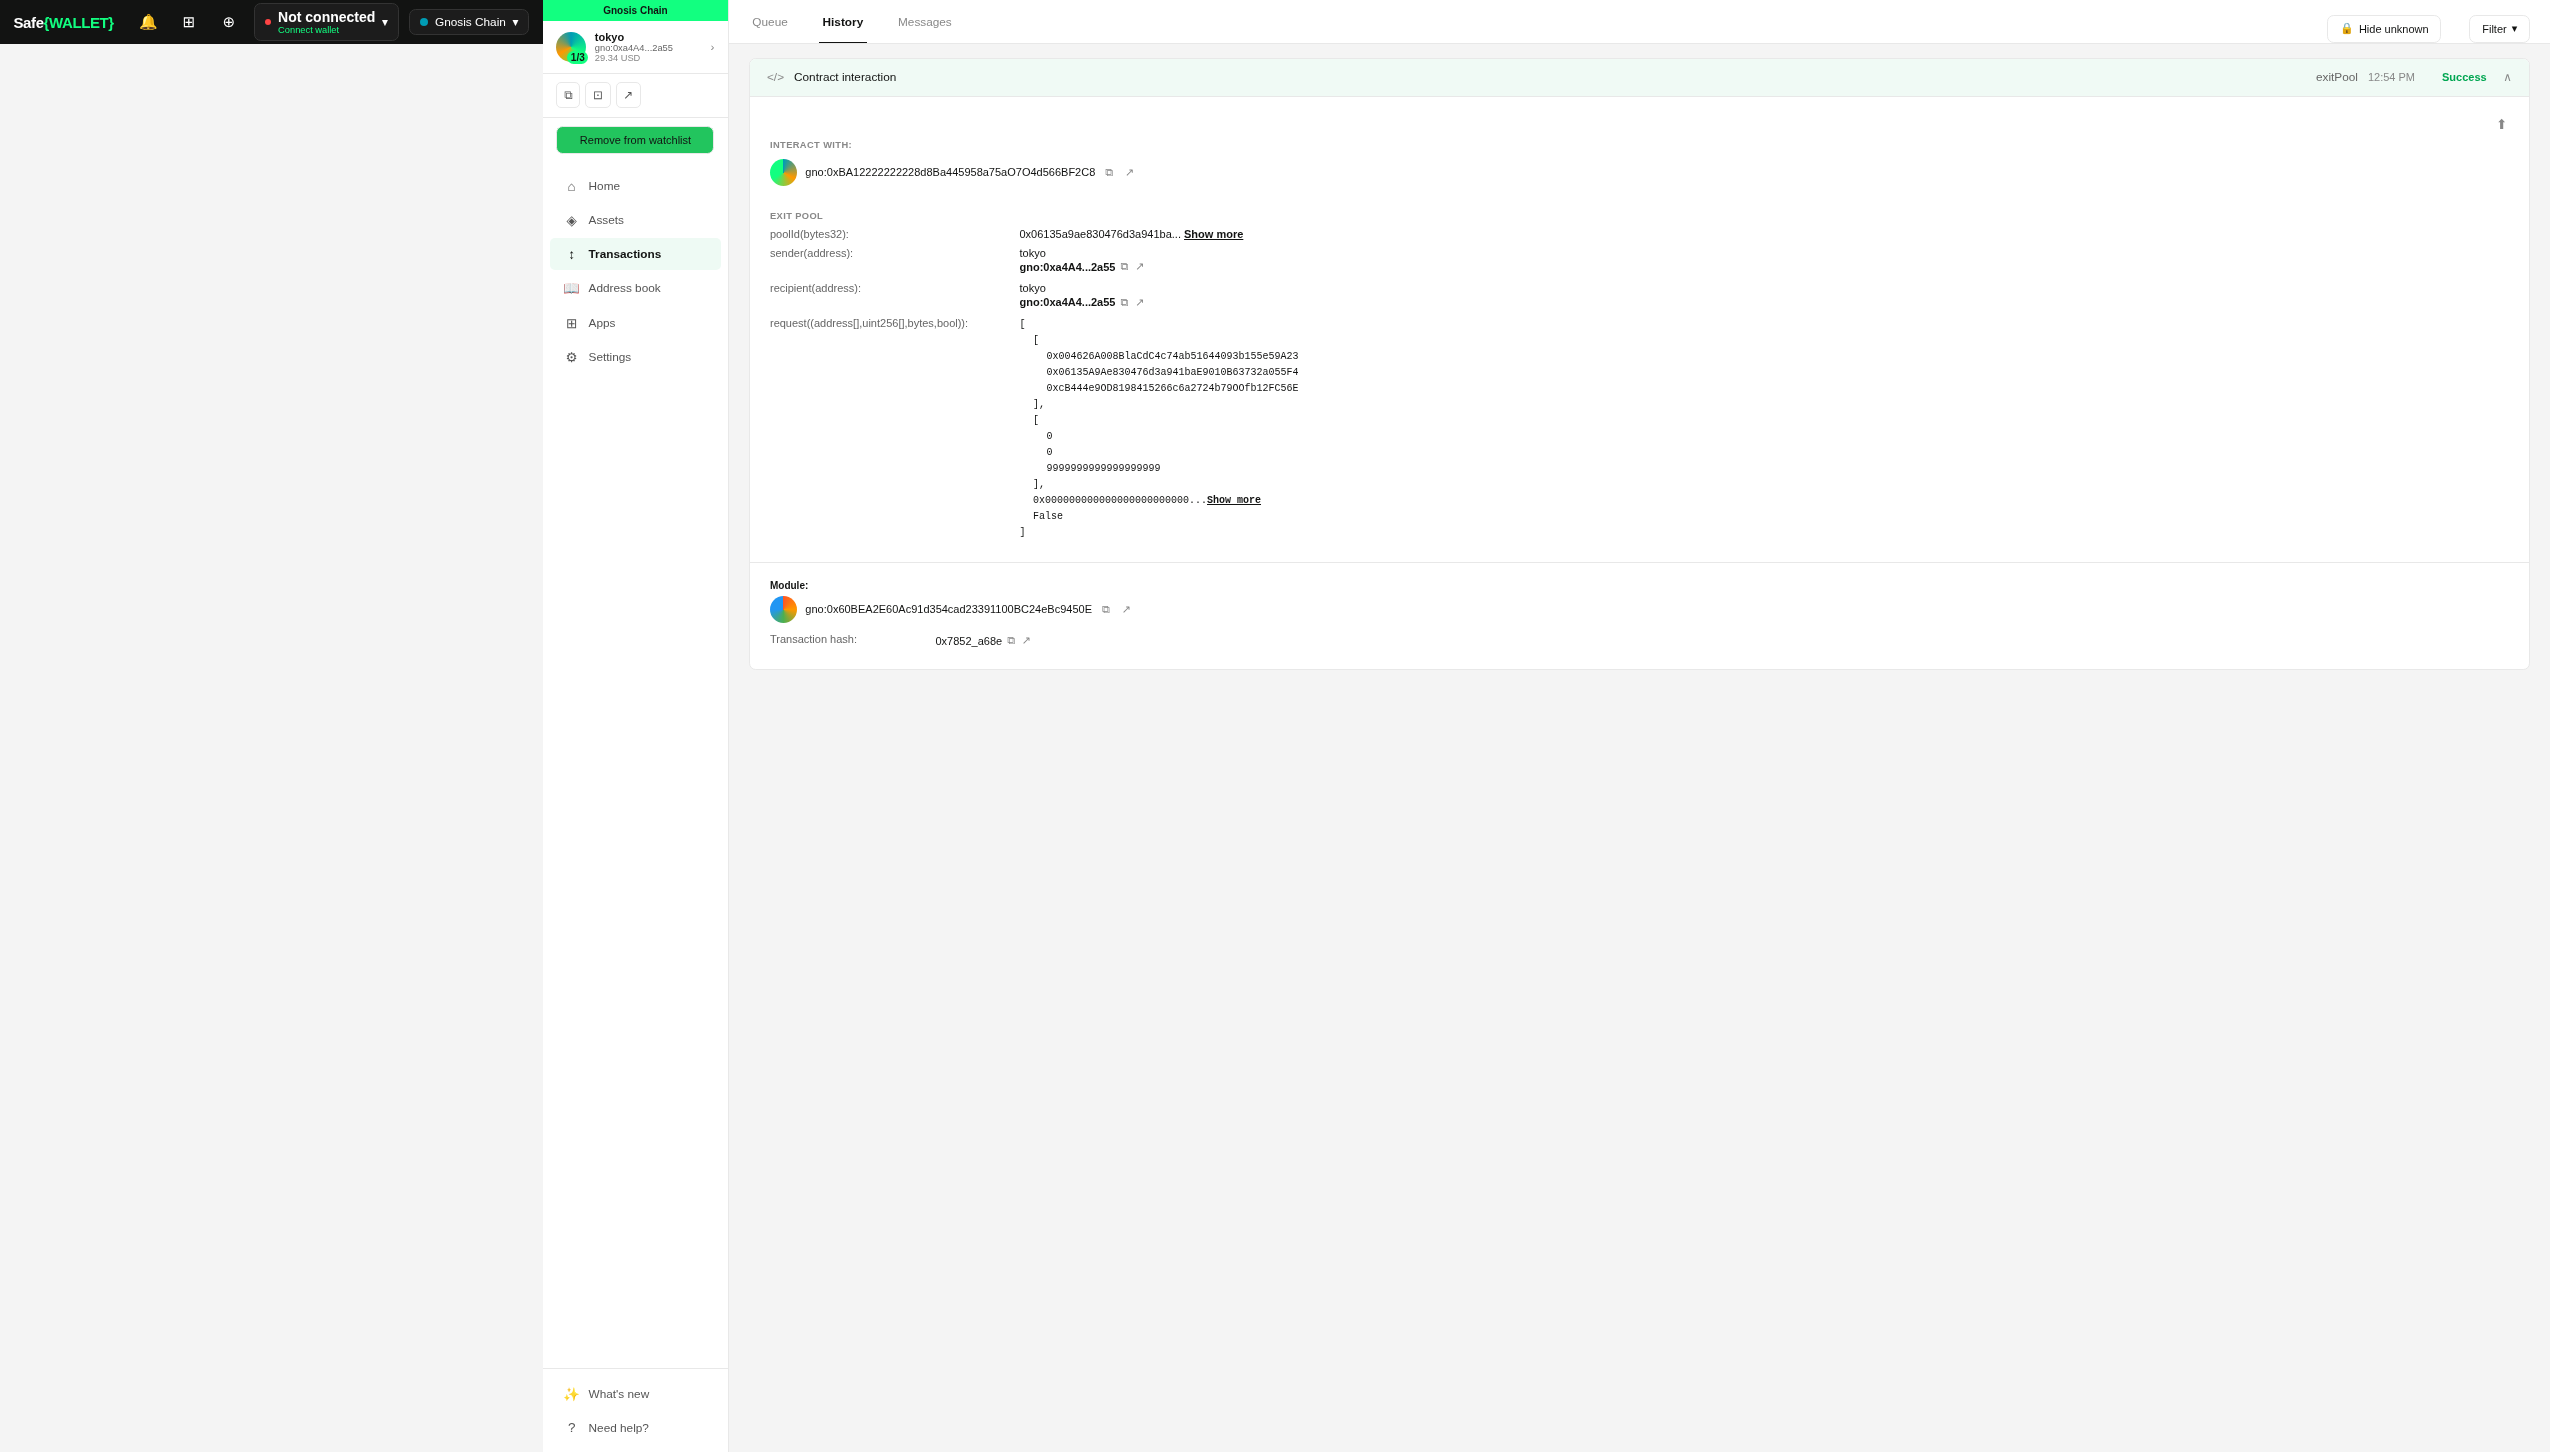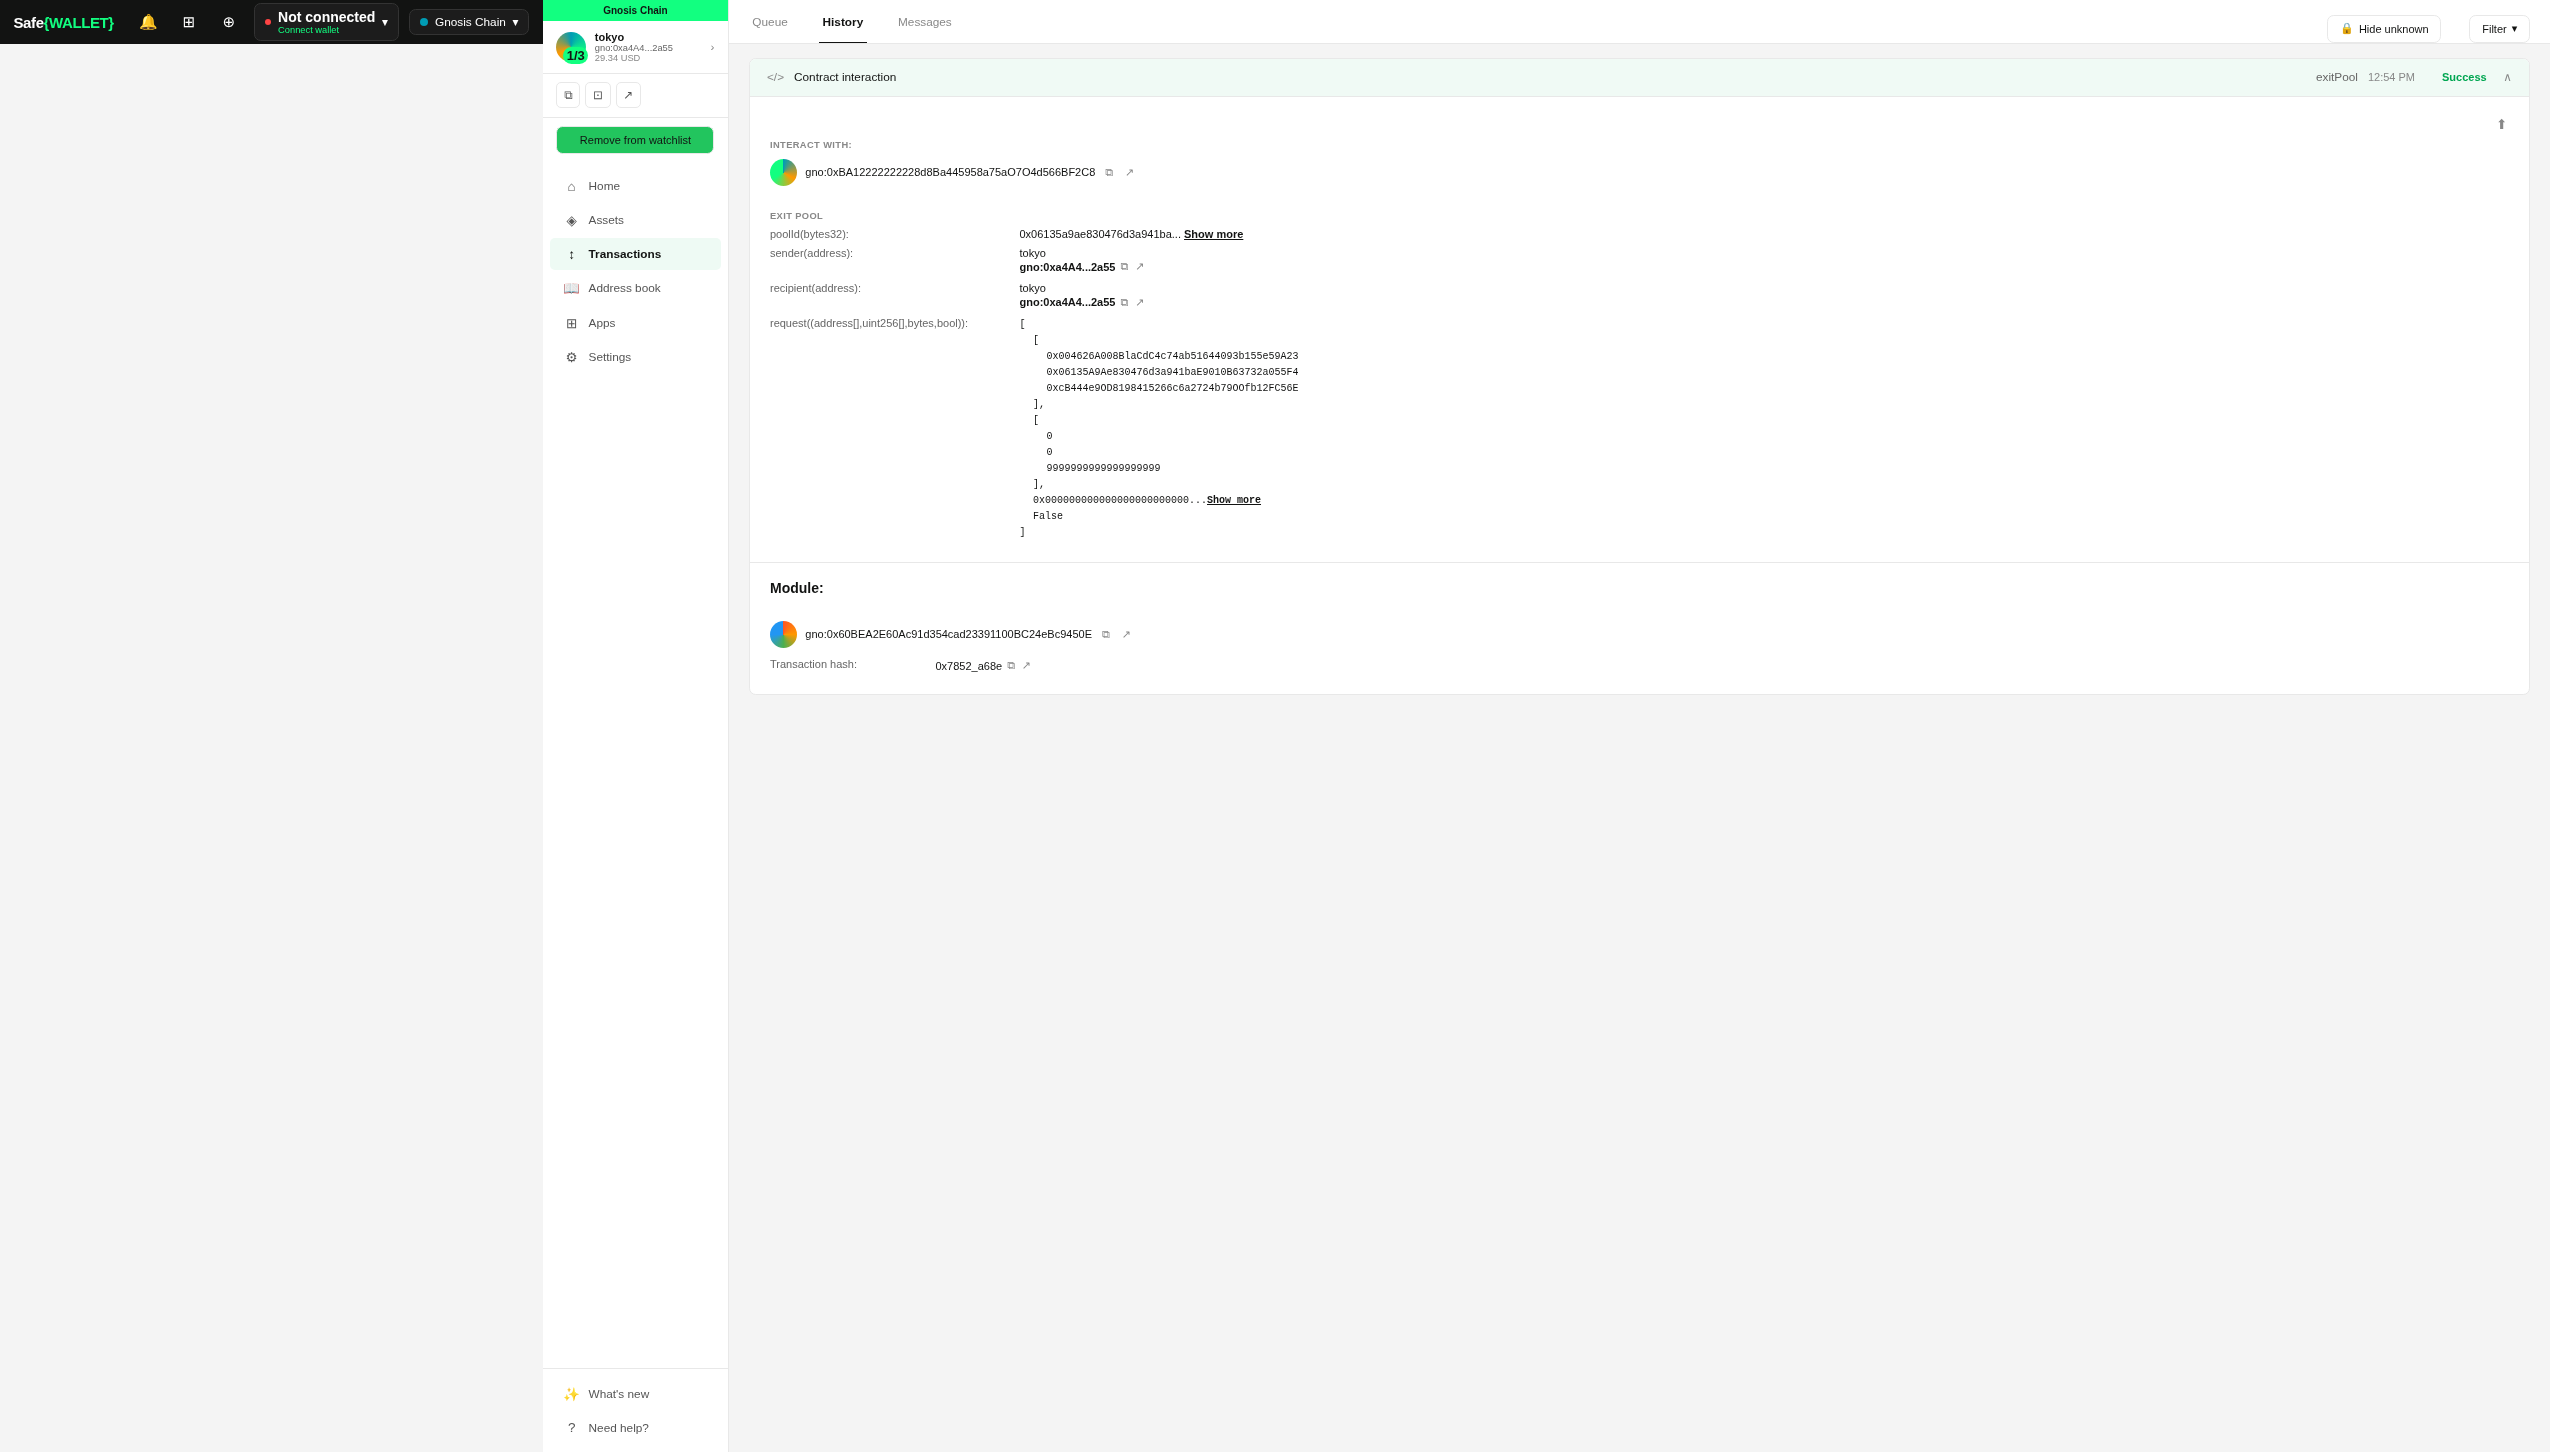--- a/index.html
+++ b/index.html
@@ -47,21 +47,21 @@
     }
     .sidebar-account {
       display: flex; align-items: center; gap: 8.4px; padding: 10px 13.5px; border-bottom: 0.8px solid #e8e8e8; cursor: pointer;
     }
     .account-avatar {
       width: 30px; height: 30px; border-radius: 50%; flex-shrink: 0; position: relative;
       background: conic-gradient(#009cb4 0deg, #12ff80 120deg, #ff9800 240deg, #009cb4 360deg);
     }
     .account-badge {
       position: absolute; bottom: -1.7px; right: -1.7px; background: #12ff80; color: #121312;
-      font-size: 13px; font-weight: 700; border-radius: 8.4px; padding: 0.8px 3.4px;
+      font-size: 10px; font-weight: 700; border-radius: 8.4px; padding: 0.8px 3.4px;
     }
     .account-info { flex: 1; min-width: 0; }
     .account-name { font-size: 11px; font-weight: 600; }
     .account-address { font-size: 9.3px; color: #666; white-space: nowrap; overflow: hidden; text-overflow: ellipsis; }
     .account-balance { font-size: 9.3px; color: #888; }
     .sidebar-arrow { color: #888; font-size: 11.8px; }
 
     .sidebar-actions {
       display: flex; gap: 5px; padding: 8.4px 13.5px; border-bottom: 0.8px solid #e8e8e8;
     }
@@ -145,21 +145,21 @@
     .addr-with-icons { display: flex; align-items: center; gap: 3.4px; }
 
     .code-block {
       font-family: 'Courier New', monospace; font-size: 10px; color: #121312; line-height: 1.6;
     }
     .code-indent-1 { padding-left: 13.5px; }
     .code-indent-2 { padding-left: 27px; }
 
     
     .module-section { padding: 17px 20px; border-top: 0.8px solid #e8e8e8; }
-    .module-label { font-size: 14px; font-weight: 600; margin-bottom: 25px; }
+    .module-label { font-size: 10px; font-weight: 600; margin-bottom: 5px; }
     .module-addr-row { display: flex; align-items: center; gap: 8.4px; }
     .module-avatar {
       width: 27px; height: 27px; border-radius: 50%; flex-shrink: 0;
       background: conic-gradient(#ff5722 0deg, #ff9800 90deg, #4caf50 180deg, #2196f3 270deg);
     }
 
     .tx-hash-row { display: flex; gap: 13.5px; padding: 3.4px 0; margin-top: 6.7px; }
     .tx-hash-key { color: #666; font-size: 11px; width: 152px; flex-shrink: 0; }
     .tx-hash-value { font-size: 11px; color: #121312; display: flex; align-items: center; gap: 3.4px; }
   </style>

